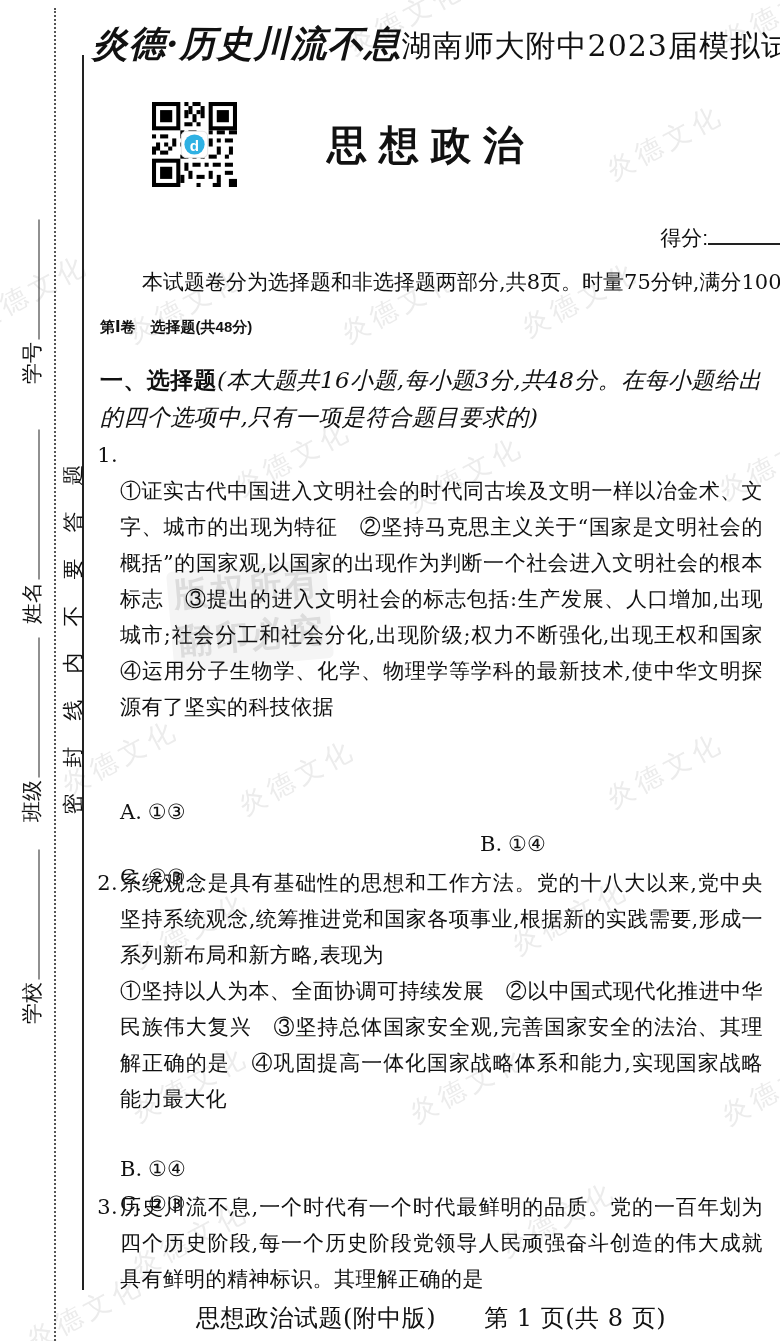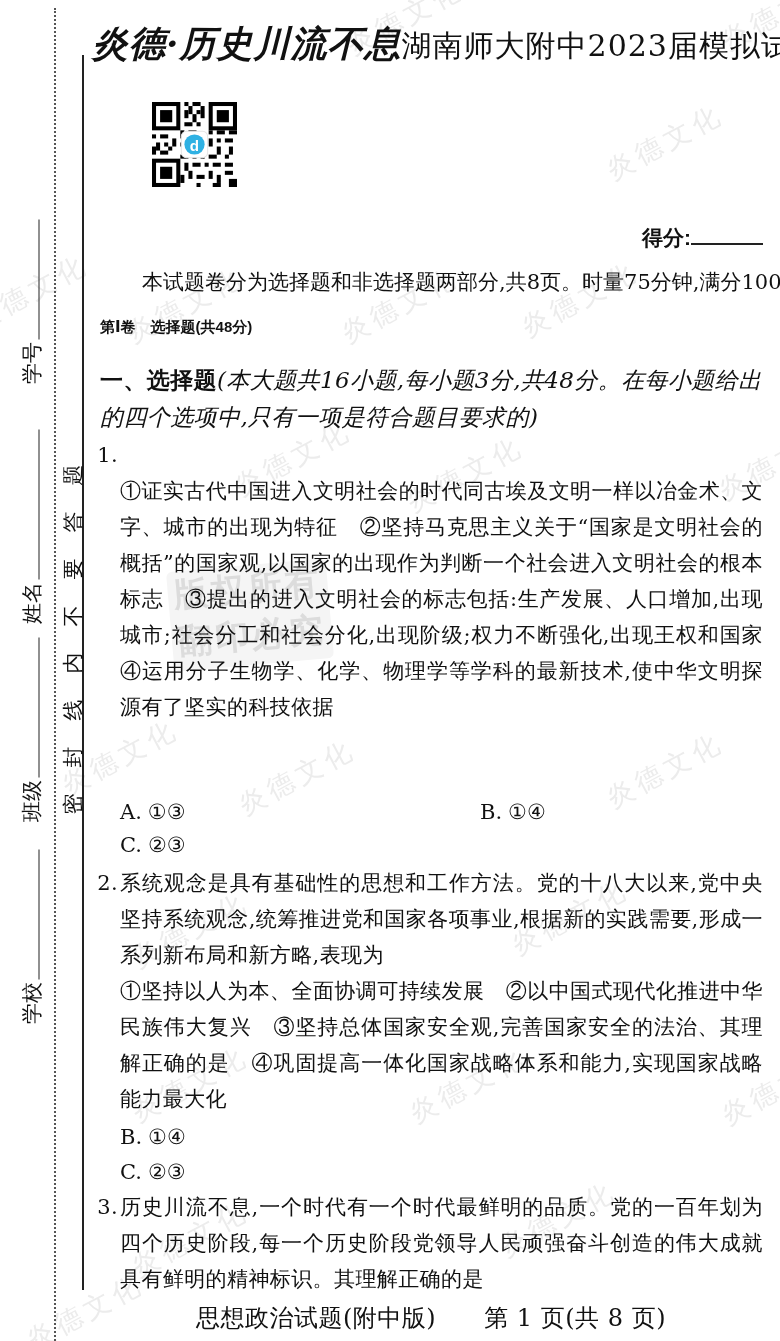--- a/index.html
+++ b/index.html
@@ -23,39 +23,39 @@
         text-align:center;font-size:21px;letter-spacing:26px;white-space:nowrap;color:#111;z-index:2;}
   
   .content{position:absolute;left:0;top:0;width:780px;height:1341px;z-index:1;}
   .headline{position:absolute;left:92px;top:20px;width:680px;text-align:center;white-space:nowrap;}
   .brand{font-size:36px;font-weight:900;font-style:italic;letter-spacing:1px;
          font-family:"DejaVu Serif","Liberation Serif",serif;}
   .brand-rest{font-size:30px;font-weight:500;letter-spacing:1px;}
   .qr{position:absolute;left:152px;top:102px;width:85px;height:85px;}
   .subject{position:absolute;left:100px;top:118px;width:662px;text-align:center;font-size:40px;
            font-weight:bold;letter-spacing:12px;font-family:"Liberation Sans","DejaVu Sans",sans-serif;}
-  .score{position:absolute;right:17px;top:224px;font-size:21px;font-weight:bold;
+  .score{position:absolute;right:0;top:224px;font-size:21px;font-weight:normal;
          font-family:"Liberation Sans","DejaVu Sans",sans-serif;}
   .score .blank{display:inline-block;width:72px;border-bottom:2px solid #222;height:16px;}
   .intro{position:absolute;left:100px;top:268px;width:662px;font-size:21px;line-height:29px;
          text-indent:2em;white-space:nowrap;}
   .sec-title{position:absolute;left:100px;top:318px;width:662px;font-size:15px;
              font-weight:bold;font-family:"Liberation Sans","DejaVu Sans",sans-serif;}
   .directions{position:absolute;left:100px;top:362px;width:662px;font-size:23px;line-height:37px;
               letter-spacing:0.4px;}
   .directions b{font-family:"Liberation Sans","DejaVu Sans",sans-serif;font-weight:bold;}
   .kai{font-style:italic;}
   .question{position:absolute;left:120px;width:643px;font-size:21px;line-height:36px;
             letter-spacing:0.4px;text-align:justify;}
   .qnum{position:absolute;left:-26px;top:0;width:24px;text-align:right;font-size:21px;}
   .q1{top:437px;} .q2{top:865px;} .q3{top:1189px;}
   .options{position:absolute;left:120px;width:643px;font-size:21px;line-height:35px;}
   .opt1{top:796px;line-height:33px;} .opt2{top:1120px;}
   .opt-row{display:flex;}
-  .opt{width:360px;} .opt.right{width:283px;}
+  .opt{width:360px;} .opt.right{width:283px;margin-top:32px;}
   .opt .lbl{margin-right:6px;}
   .footer{position:absolute;left:100px;top:1302px;width:662px;text-align:center;font-size:24px;
           letter-spacing:0.5px;}
   .footer .gap{display:inline-block;width:2em;}
 </style>
 </head>
 <body>
 
 <div class="page">
 
@@ -180,20 +180,21 @@
             <rect x="60" y="80" width="8" height="4"></rect>
             <rect x="76" y="76" width="8" height="8"></rect>
         </g>
 
         <rect x="29" y="29" width="26" height="26" rx="5" fill="#fff" stroke="#e5e5e5" stroke-width="1"></rect>
         <circle cx="42" cy="42" r="10" fill="#2fb1e3"></circle>
         <text x="42" y="48.5" font-size="15" font-weight="bold" text-anchor="middle" fill="#ffffff" font-family="Liberation Sans, sans-serif">d</text>
       </svg>
     </div>
 
+    <div class="subject">思想政治</div>
 
     <div class="score">
       <span>得分:</span><span class="blank"></span>
     </div>
 
     <div class="intro">本试题卷分为选择题和非选择题两部分,共8页。时量75分钟,满分100分。</div>
 
     <div class="sec-title">第Ⅰ卷　选择题(共48分)</div>
 
     <div class="directions">

